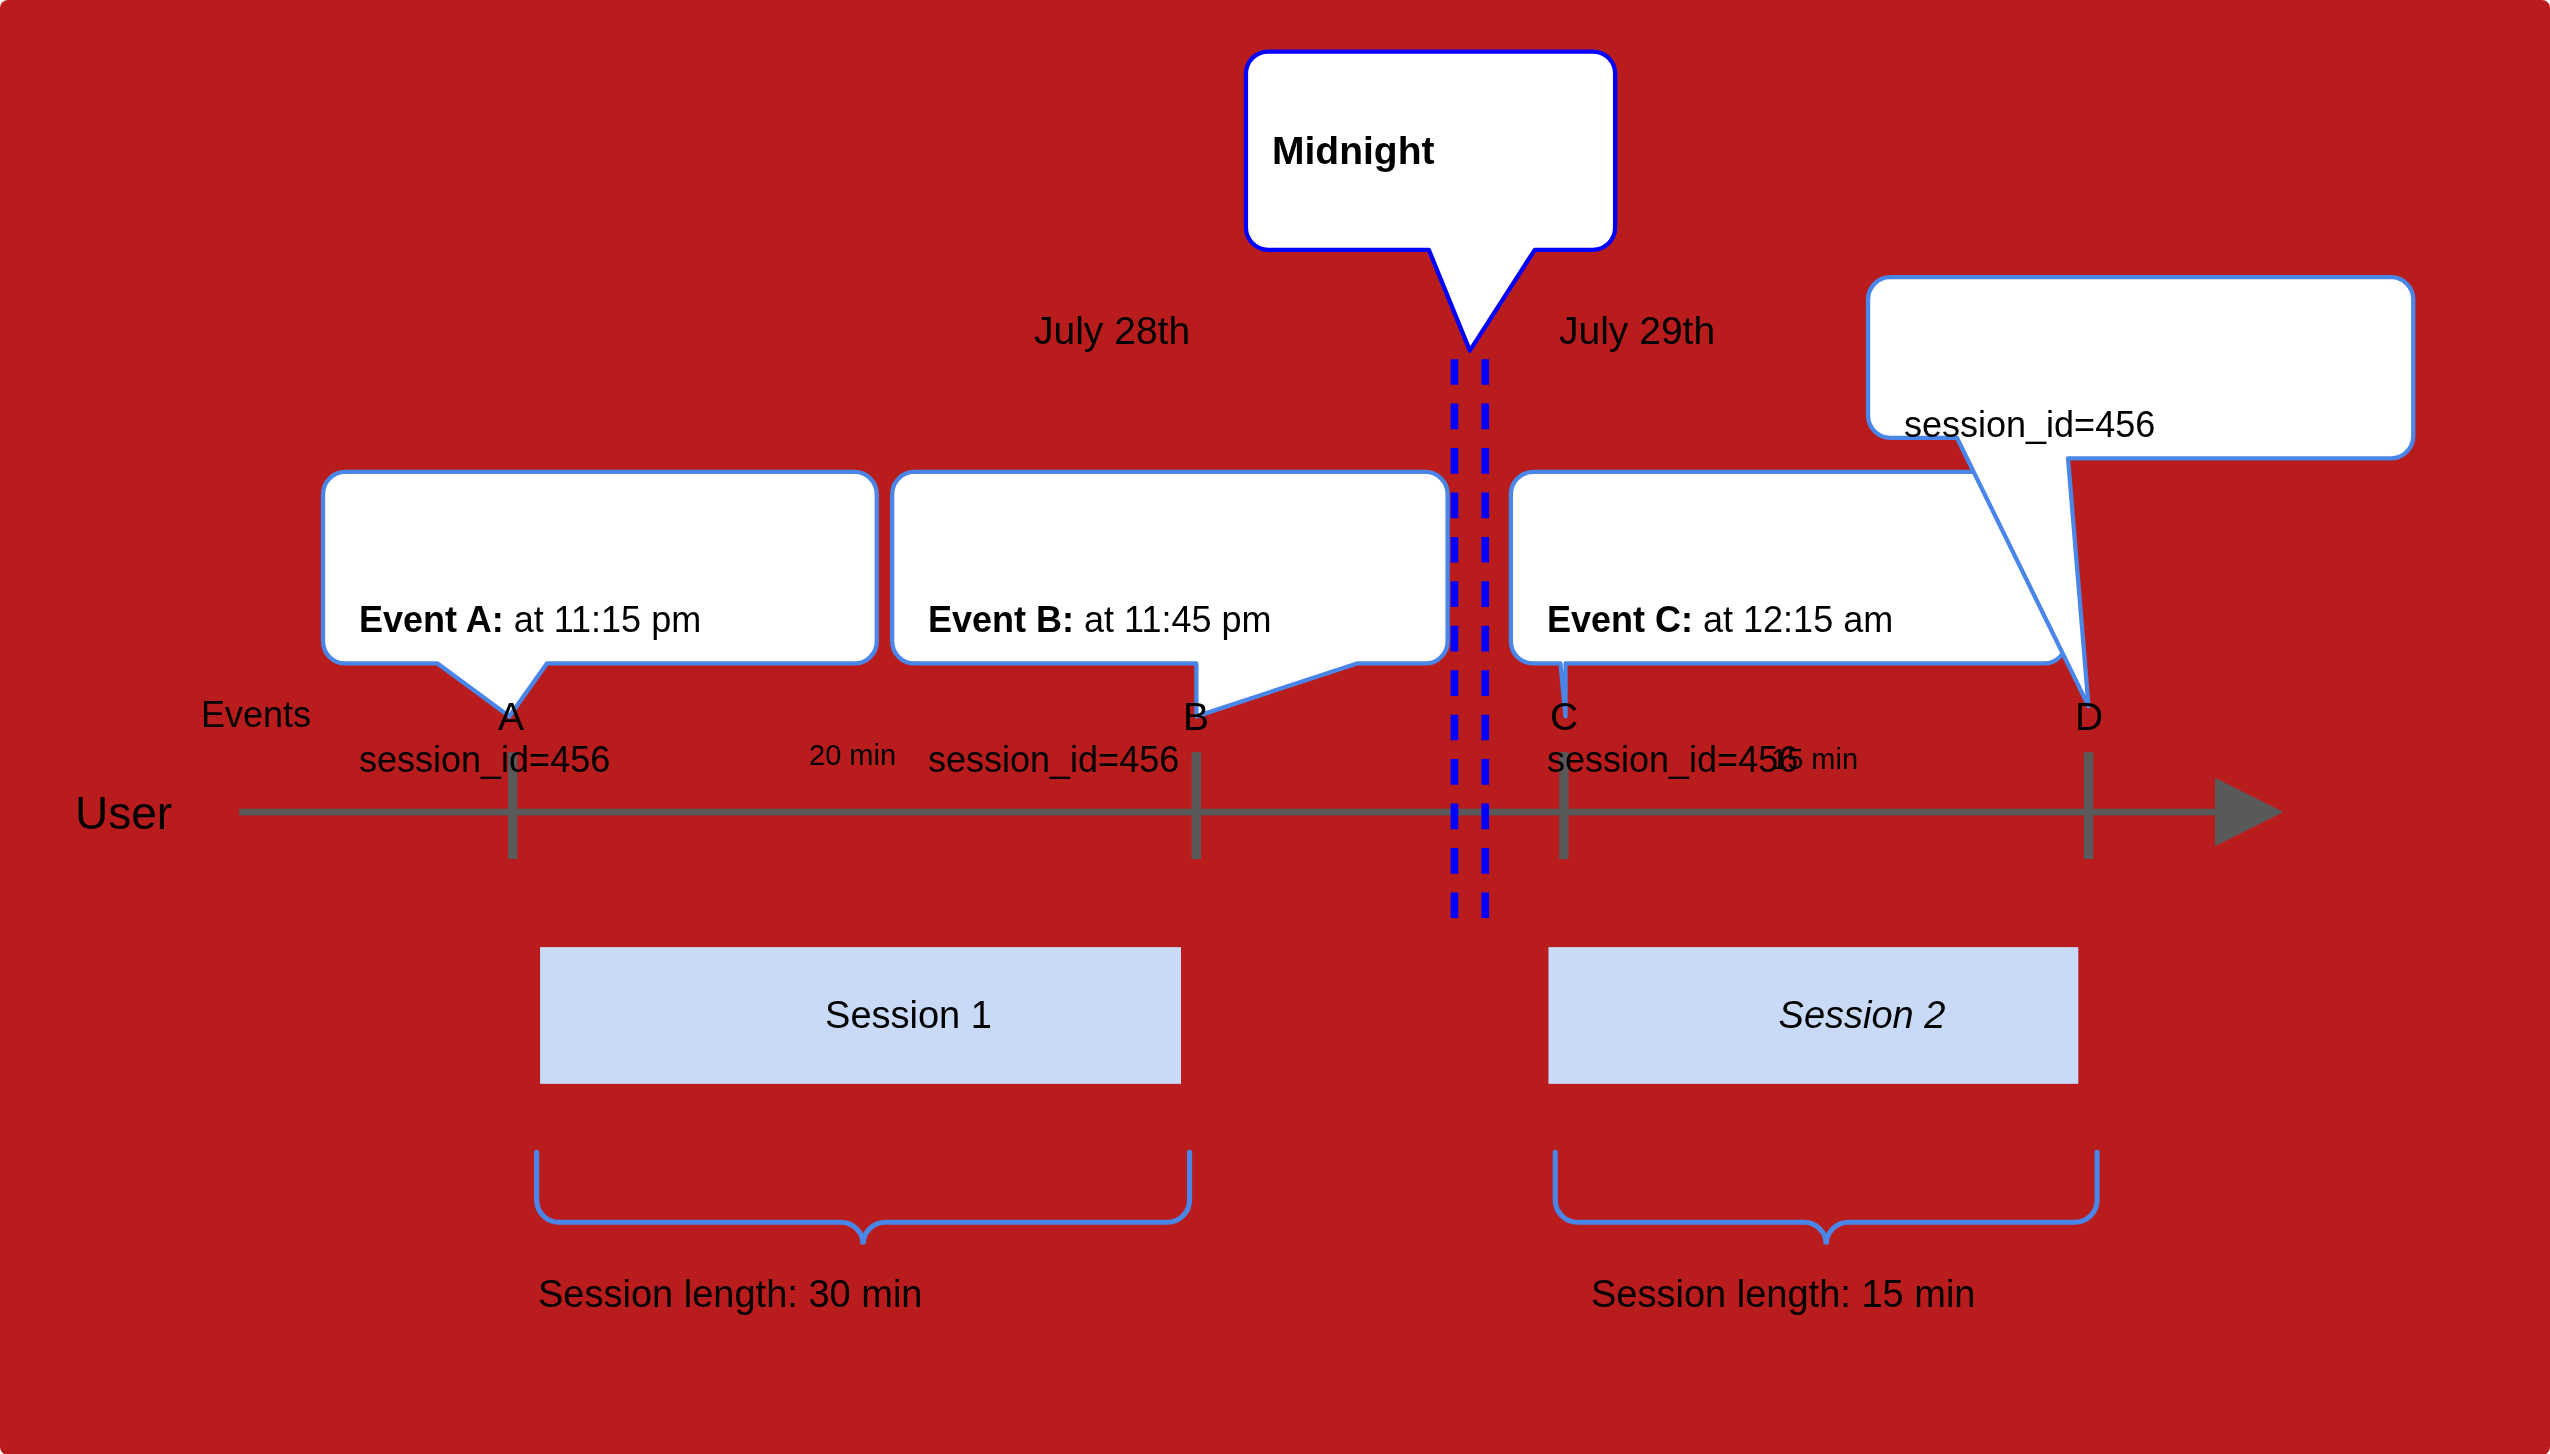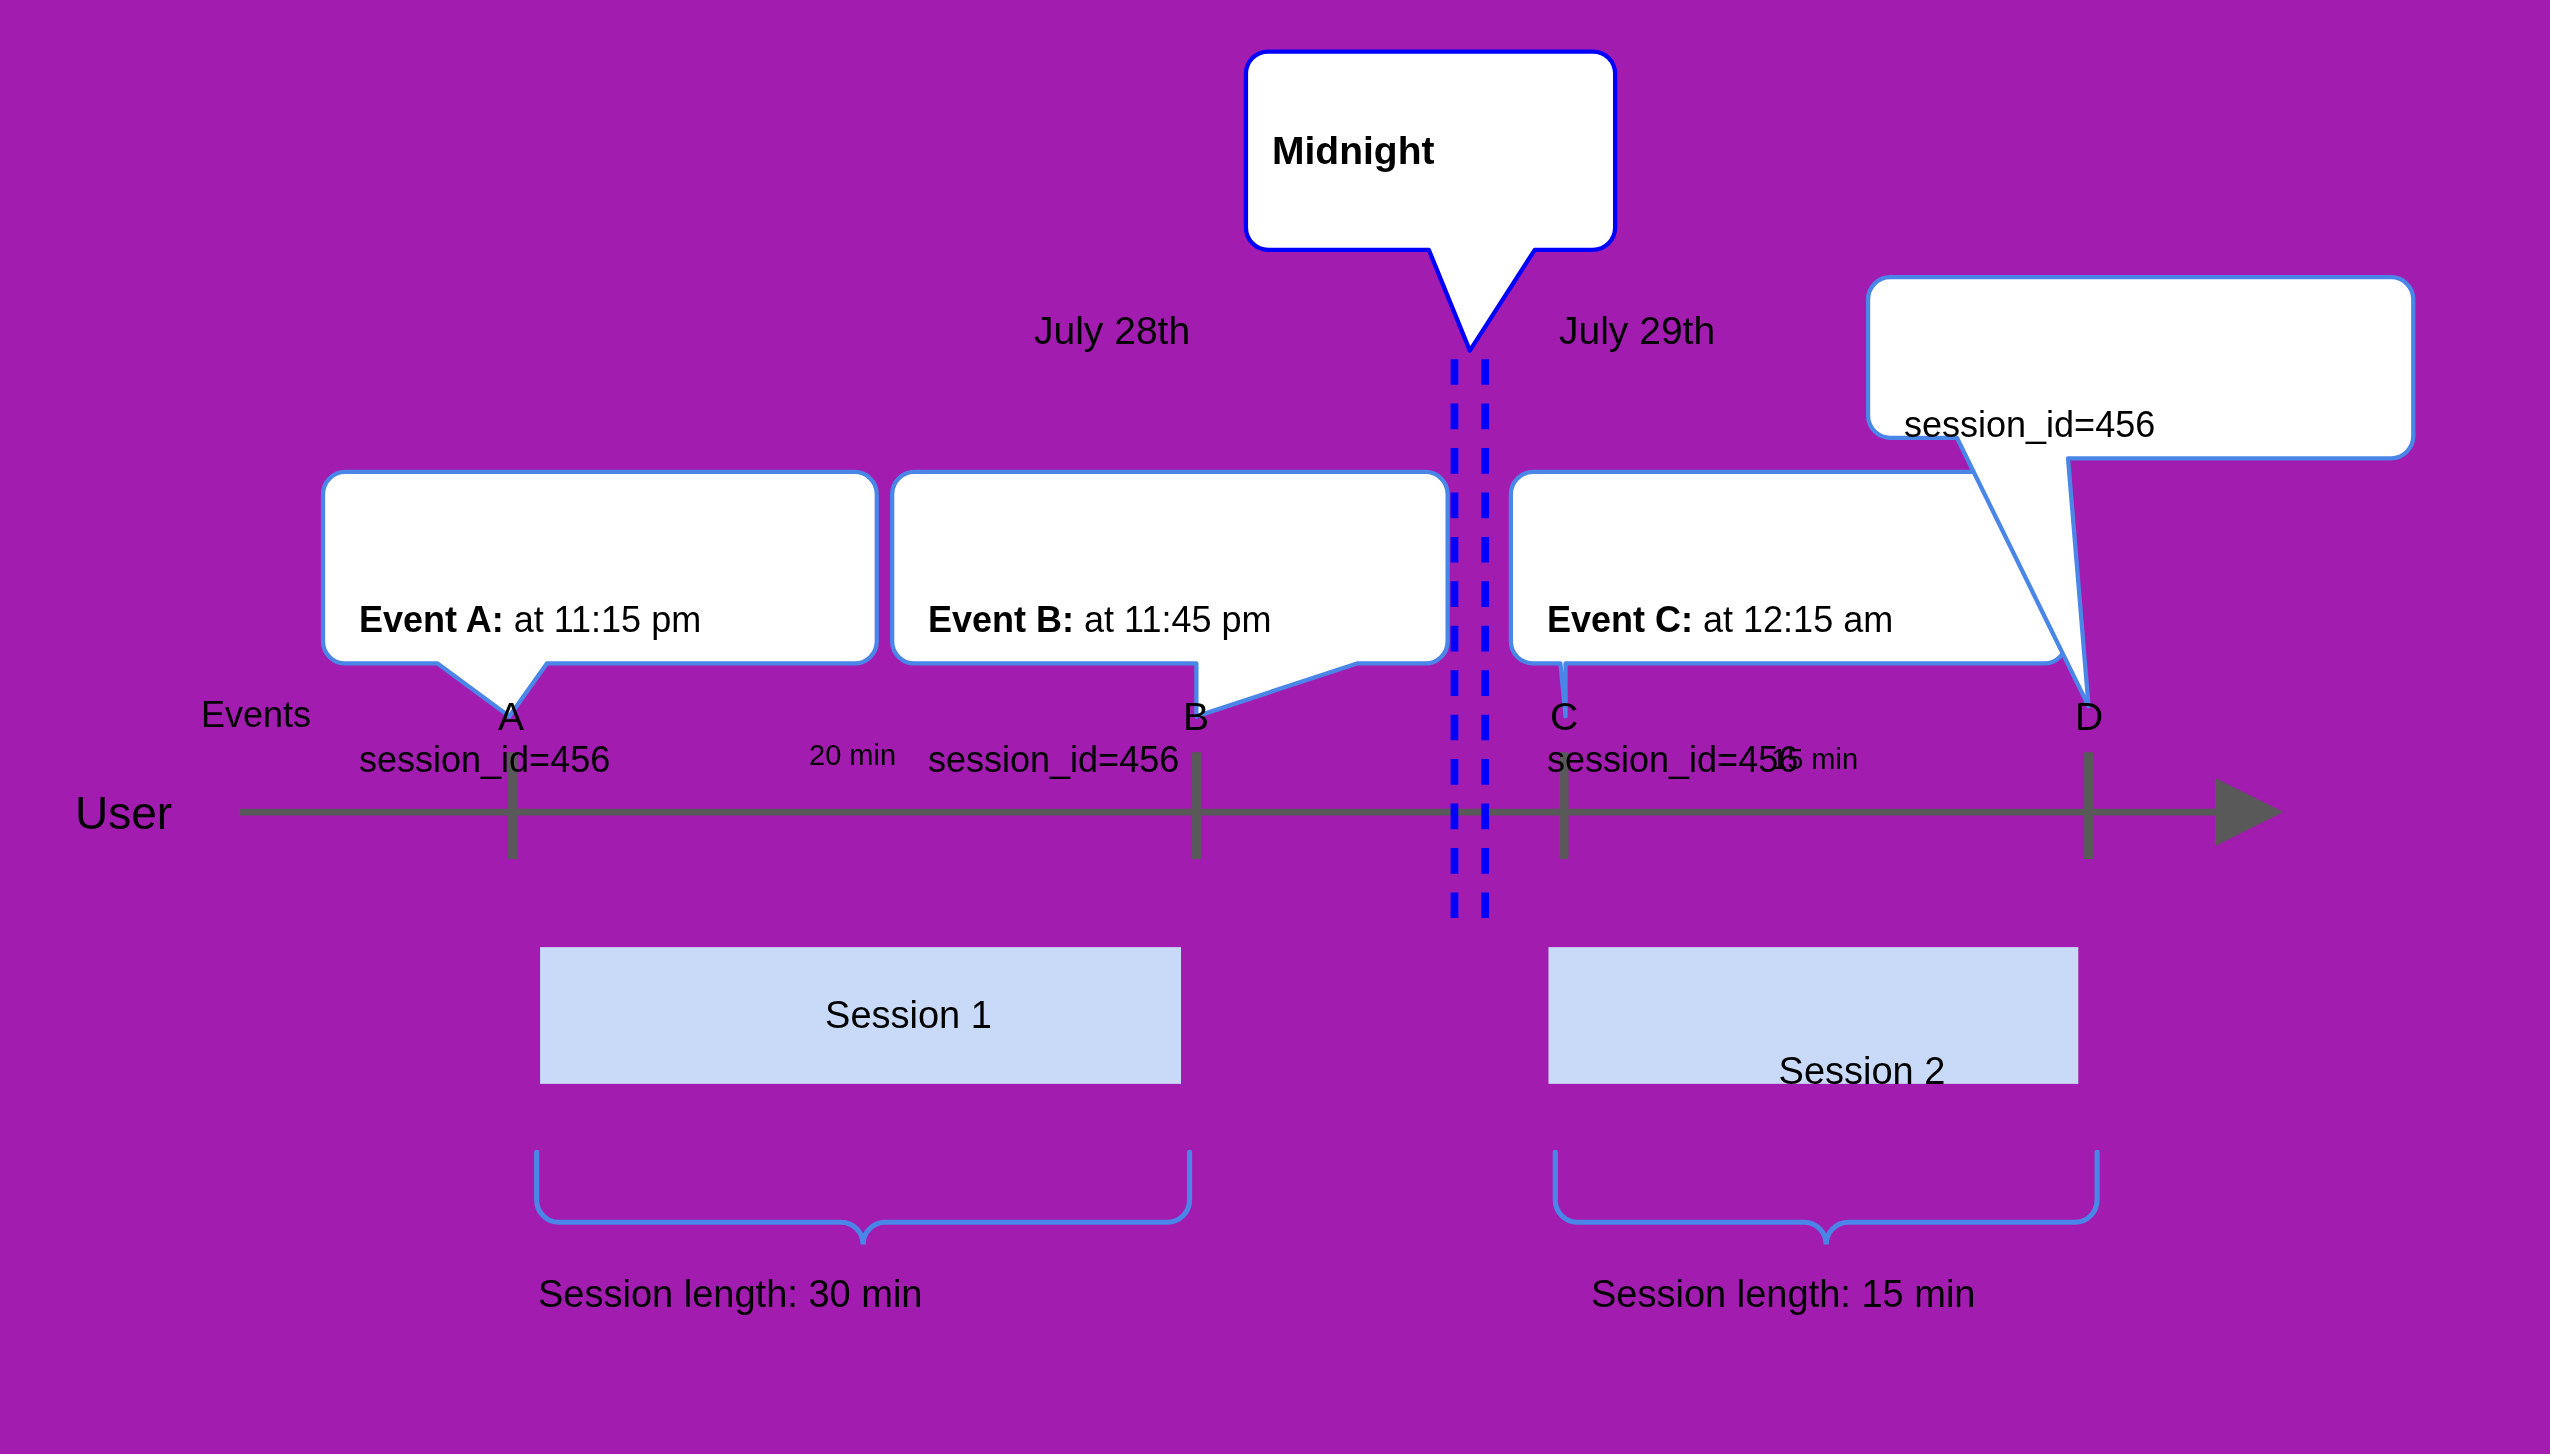--- a/index.html
+++ b/index.html
@@ -9,22 +9,23 @@
     background: #ffffff;
   }
   body {
     font-family: "Liberation Sans", sans-serif;
     color: #000000;
   }
   #stage {
     position: relative;
     width: 2550px;
     height: 1455px;
-    background: #a21caf;
+    background: #b91c1c;
     overflow: hidden;
+    border-radius: 8px;
   }
   #stage svg.layer {
     position: absolute;
     left: 0;
     top: 0;
     width: 2550px;
     height: 1455px;
     overflow: visible;
   }
   .txt {
@@ -218,19 +219,19 @@
 
   <div class="txt tick-letter" style="left:498px; top:694px;">A</div>
   <div class="txt tick-letter" style="left:1183px; top:694px;">B</div>
   <div class="txt tick-letter" style="left:1550px; top:694px;">C</div>
   <div class="txt tick-letter" style="left:2075px; top:694px;">D</div>
 
   <div class="txt gap-label" style="left:809px; top:738px;">20 min</div>
   <div class="txt gap-label" style="left:1771px; top:742px;">15 min</div>
 
   <div class="sbox session-box-label" style="left:540px; top:947px; width:641px; height:137px;">Session 1</div>
-  <div class="sbox session-box-label" style="left:1549px; top:1003px; width:530px; height:137px;">Session 2</div>
+  <div class="sbox session-box-label" style="left:1549px; top:947px; width:530px; height:137px;font-style:italic;">Session 2</div>
 
   <div class="txt session-length-label" style="left:538px; top:1272px;">Session length: 30 min</div>
   <div class="txt session-length-label" style="left:1591px; top:1272px;">Session length: 15 min</div>
 
 </div>
 
 
 </body></html>

